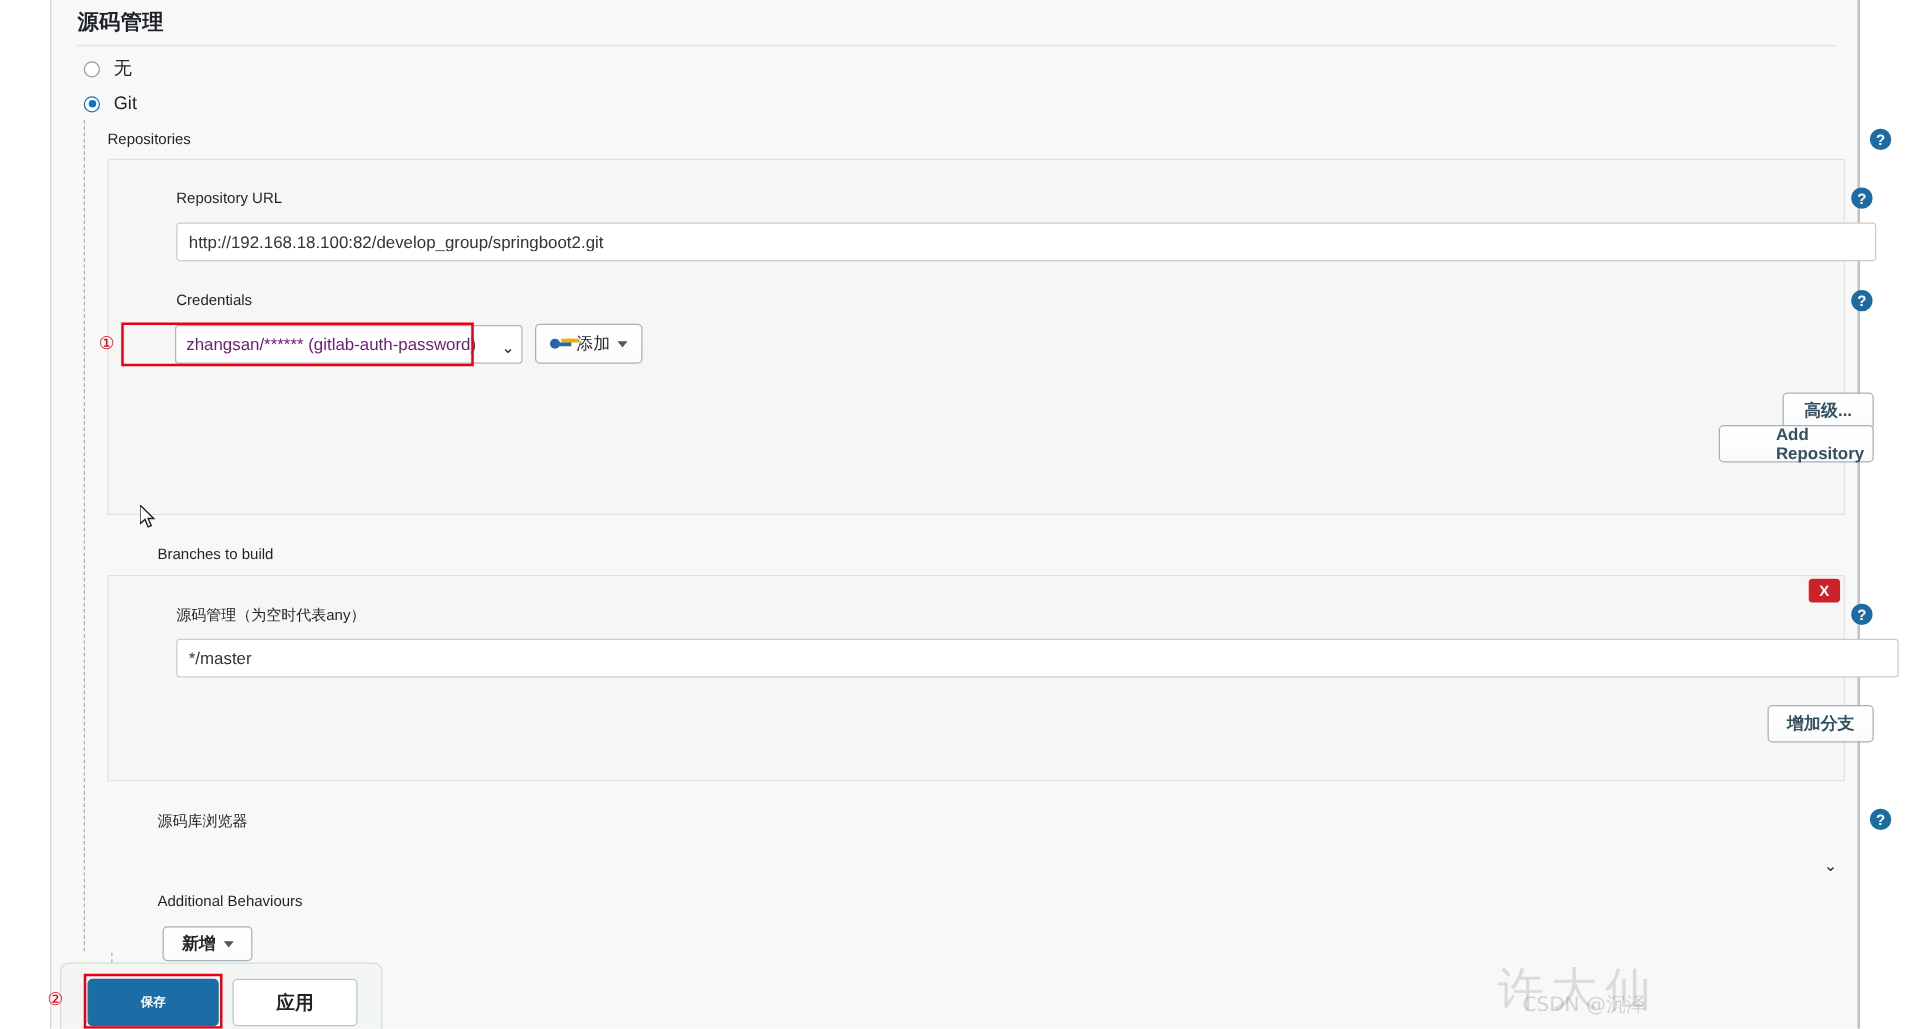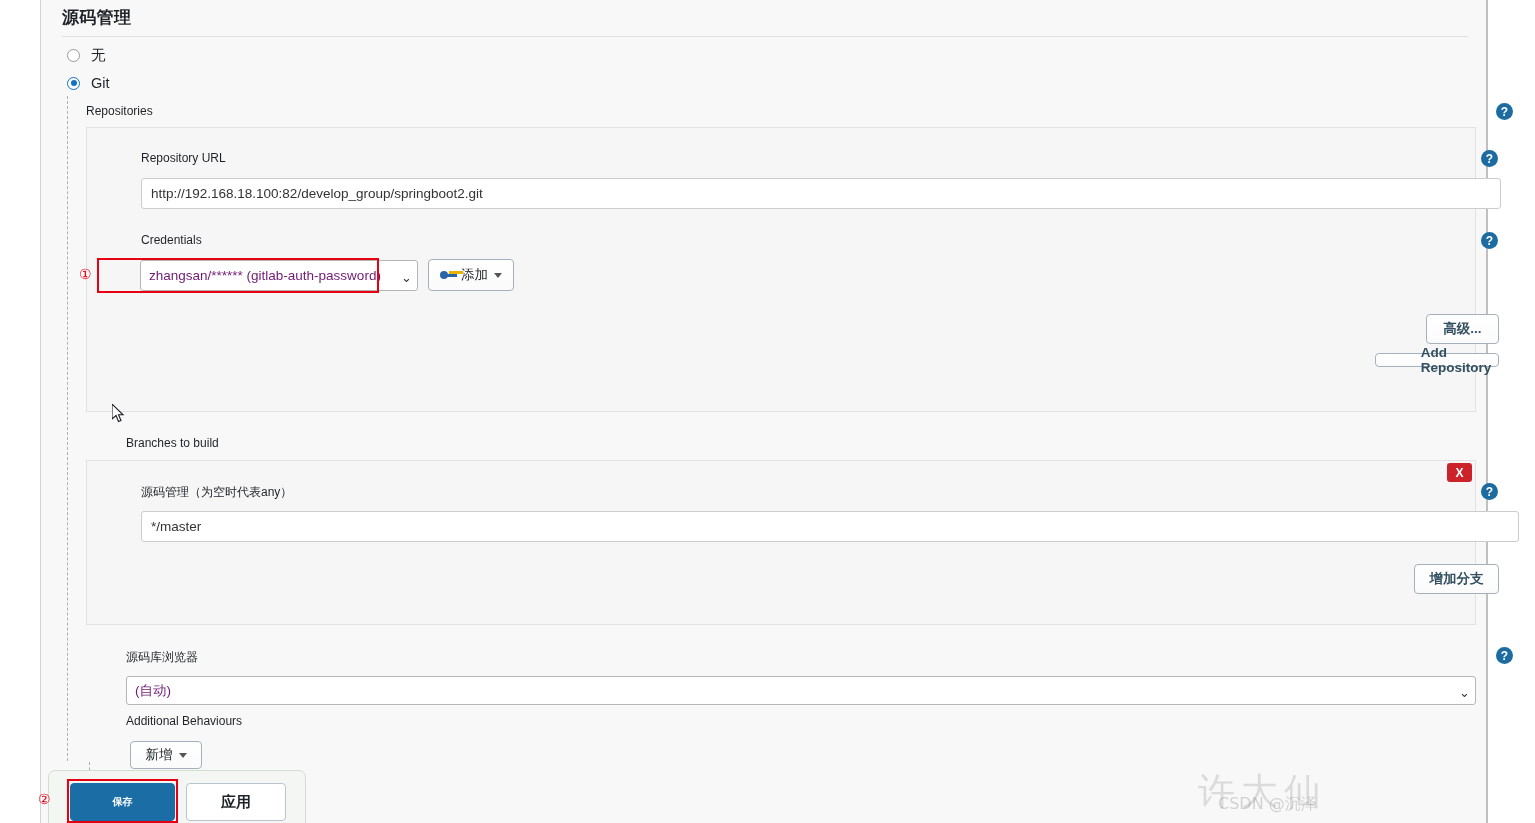--- a/index.html
+++ b/index.html
@@ -147,25 +147,25 @@
   .btn-cred .key::before {
     content: ""; position: absolute; left: 0; top: 1px;
     width: 8px; height: 8px; border-radius: 50%; background: #2a64a8;
   }
   .btn-cred .key::after {
     content: ""; position: absolute; left: 7px; top: 4px;
     width: 10px; height: 2.5px; background: #2a64a8;
     box-shadow: 2px -3px 0 0 #e8b400, 6px -3px 0 0 #e8b400;
   }
   .btn-adv { left: 1385px; top: 314px; width: 73px; height: 30px; }
-  .btn-addrepo { left: 1334px; top: 353px; width: 124px; height: 14px; padding-left: 48px; }
+  .btn-addrepo { left: 1334px; top: 340px; width: 124px; height: 30px; padding-left: 48px; }
   .btn-addbranch { left: 1373px; top: 564px; width: 85px; height: 30px; }
   .btn-newbehav {
     left: 89px; top: 741px; width: 72px; height: 28px;
-    font-weight: normal; color: #1f2328; text-align: center;
+    font-weight: bold; color: #1f2328; text-align: center;
   }
   .caret {
     display: inline-block; margin-left: 6px;
     width: 0; height: 0;
     border-left: 4.5px solid transparent;
     border-right: 4.5px solid transparent;
     border-top: 5px solid #555;
   }
 
   
@@ -316,23 +316,20 @@
 
     <div class="del-x">X</div>
     <div class="help" style="left:1440px; top:483px;">?</div>
 
     <div class="lbl" style="left:100px; top:484px;">源码管理（为空时代表any）</div>
     <input class="text-input" style="left: 100px; top: 511px; width: 1378px;" value="*/master">
     <div class="btn btn-addbranch">增加分支</div>
 
     <div class="lbl" style="left:85px; top:649px;">源码库浏览器</div>
     <div class="help" style="left:1455px; top:647px;">?</div>
-    <select class="sel" style="left:85px; top:676px; width:1350px; height:29px;">
-      <option>(自动)</option>
-    </select>
     <span class="sel-arrow" style="left:1418px; top:686px;">⌄</span>
 
     <div class="lbl" style="left:85px; top:714px;">Additional Behaviours</div>
     <div class="btn btn-newbehav">
       <span>新增</span>
       <span class="caret"></span>
     </div>
   </div>
 
   <div class="save-bar"></div>

